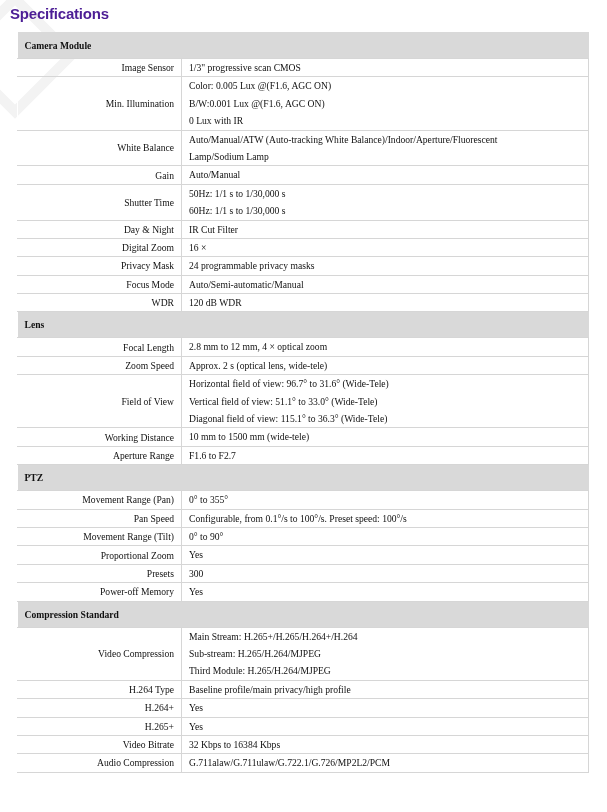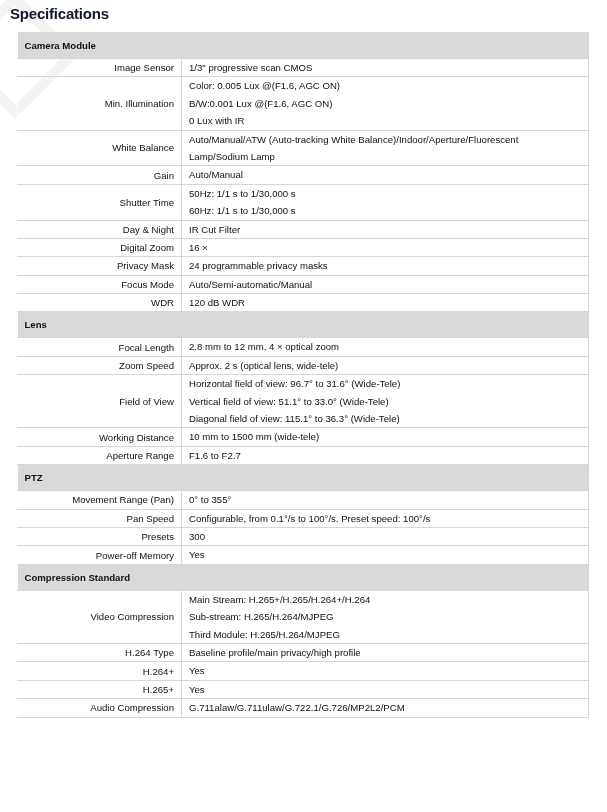--- a/index.html
+++ b/index.html
@@ -6,31 +6,31 @@
     body {
       width: 607px; height: 812px; position: relative; overflow: hidden;
       font-family: "Liberation Sans", sans-serif; color: #111;
     }
     .watermark {
       position: absolute; left: -30px; top: 10px; width: 70px; height: 70px;
       border: 10px solid #f3f3f3; transform: rotate(45deg); z-index: 0;
     }
     h1 {
       position: absolute; left: 10px; top: 5px; margin: 0;
-      font-size: 15px; font-weight: bold; color: #0f172a; z-index: 1;
+      font-size: 15px; font-weight: bold; color: #4c1d95; z-index: 1;
       letter-spacing: -0.2px;
     }
     table {
       position: absolute; left: 17px; top: 32px; width: 572px;
       border-collapse: collapse; z-index: 1;
       font-size: 9.6px;
     }
     td {
       border-top: 1px solid #d6d6d6; border-bottom: 1px solid #d6d6d6;
-      padding: 0 7px; vertical-align: middle;
+      padding: 0 7px; vertical-align: middle; font-family: Liberation Serif, serif;
     }
     td.label { width: 149px; border-right: 1px solid #d6d6d6; }
     td.value { border-right: 1px solid #d6d6d6; }
     td.label { border-left: 1px solid #ffffff; text-align: right; }
     .line { height: 17.4px; line-height: 17.4px; white-space: nowrap; }
     tr.section td {
       background: #d9d9d9; font-weight: bold; height: 25px; border-left: none; border-right: none;
       border-top: 1px solid #d9d9d9;
     }
   </style>
@@ -153,20 +153,32 @@
           <div class="line">0° to 355°</div>
         </td>
       </tr>
       <tr>
         <td class="label">Pan Speed</td>
         <td class="value">
           <div class="line">Configurable, from 0.1°/s to 100°/s. Preset speed: 100°/s</div>
         </td>
       </tr>
       <tr>
+        <td class="label">Movement Range (Tilt)</td>
+        <td class="value">
+          <div class="line">0° to 90°</div>
+        </td>
+      </tr>
+      <tr>
+        <td class="label">Proportional Zoom</td>
+        <td class="value">
+          <div class="line">Yes</div>
+        </td>
+      </tr>
+      <tr>
         <td class="label">Presets</td>
         <td class="value">
           <div class="line">300</div>
         </td>
       </tr>
       <tr>
         <td class="label">Power-off Memory</td>
         <td class="value">
           <div class="line">Yes</div>
         </td>
@@ -191,20 +203,26 @@
       <tr>
         <td class="label">H.264+</td>
         <td class="value">
           <div class="line">Yes</div>
         </td>
       </tr>
       <tr>
         <td class="label">H.265+</td>
         <td class="value">
           <div class="line">Yes</div>
+        </td>
+      </tr>
+      <tr>
+        <td class="label">Video Bitrate</td>
+        <td class="value">
+          <div class="line">32 Kbps to 16384 Kbps</div>
         </td>
       </tr>
       <tr>
         <td class="label">Audio Compression</td>
         <td class="value">
           <div class="line">G.711alaw/G.711ulaw/G.722.1/G.726/MP2L2/PCM</div>
         </td>
       </tr>
     </tbody>
 </table>

